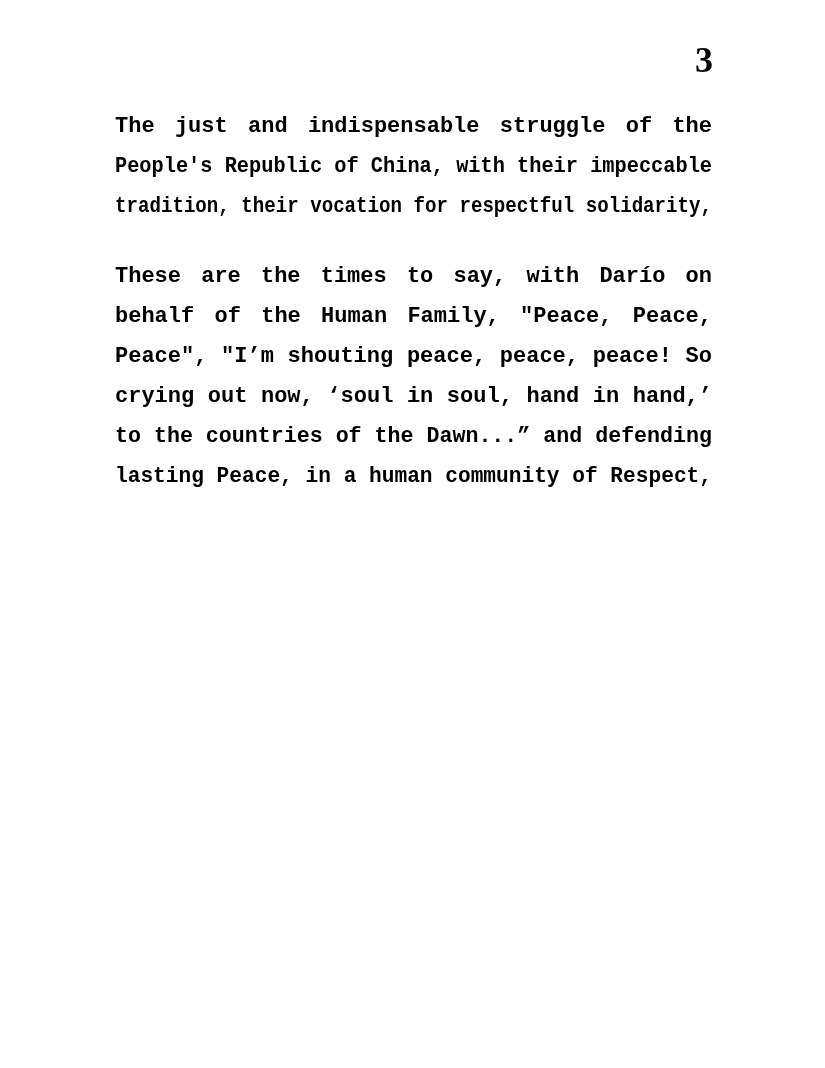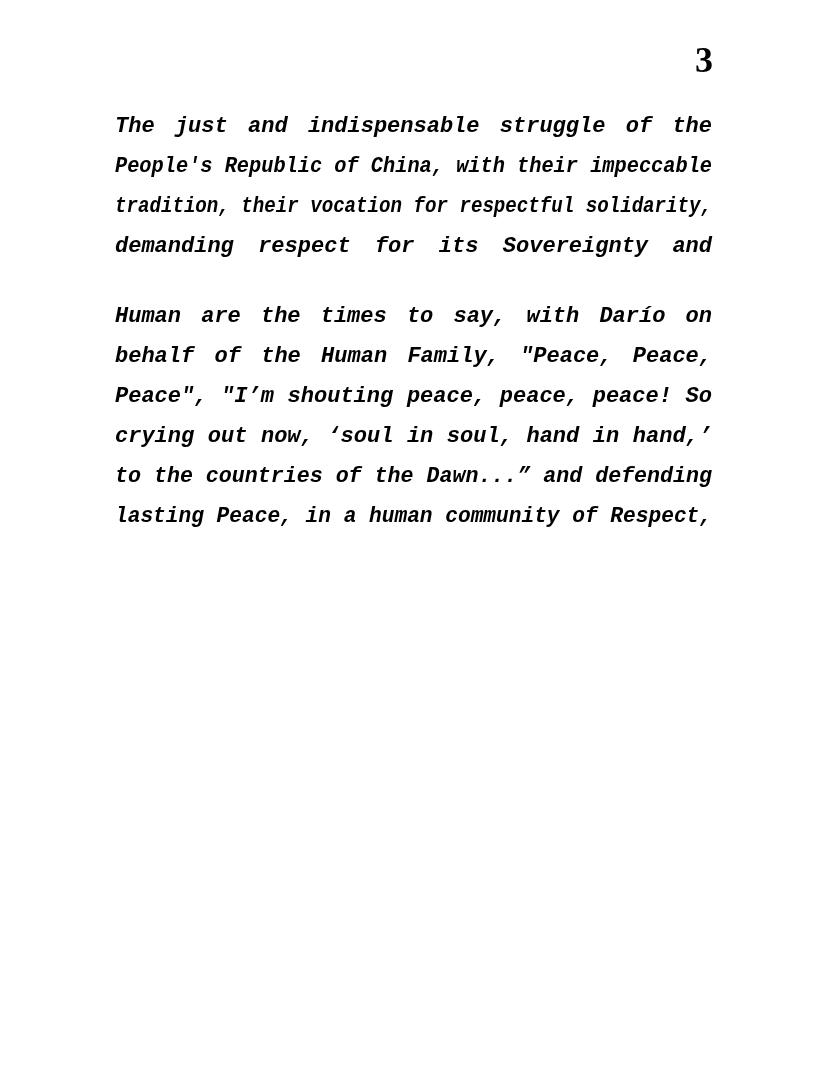--- a/index.html
+++ b/index.html
@@ -22,21 +22,21 @@
     font-weight: bold;
     font-size: 36px;
     line-height: 1;
     color: #000000;
   }
   .content {
     position: absolute;
     left: 115px; top: 107px;
     width: 597px;
   }
-  .para { margin: 0 0 30px 0; font-style: italic; }
+  .para { margin: 0 0 30px 0; }
   .line {
     font-family: "Liberation Mono", "DejaVu Sans Mono", monospace;
     font-weight: bold;
     font-size: 22px;
     line-height: 40px;
     color: #000000;
     text-align: justify;
     text-align-last: justify;
     white-space: normal;
   }
@@ -48,25 +48,24 @@
 <div class="page">
 
   <div class="page-number">3</div>
 
   <div class="content">
 
     <div class="para">
       <div class="line">The just and indispensable struggle of the</div>
       <div class="line" style="white-space: pre; text-align-last: auto; transform: scaleX(0.922854); transform-origin: 0px 50%;">People's Republic of China, with their impeccable</div>
       <div class="line" style="white-space: pre; text-align-last: auto; transform: scaleX(0.869609); transform-origin: 0px 50%;">tradition, their vocation for respectful solidarity,</div>
-      <div class="line">demanding respect for its Sovereignty and</div>
     </div>
 
     <div class="para">
-      <div class="line">Human are the times to say, with Darío on</div>
+      <div class="line">These are the times to say, with Darío on</div>
       <div class="line">behalf of the Human Family, "Peace, Peace,</div>
       <div class="line">Peace", "I’m shouting peace, peace, peace! So</div>
       <div class="line">crying out now, ‘soul in soul, hand in hand,’</div>
       <div class="line" style="white-space: pre; text-align-last: auto; transform: scaleX(0.983019); transform-origin: 0px 50%;">to the countries of the Dawn...” and defending</div>
       <div class="line" style="white-space: pre; text-align-last: auto; transform: scaleX(0.962103); transform-origin: 0px 50%;">lasting Peace, in a human community of Respect,</div>
     </div>
 
 
 
   </div>

